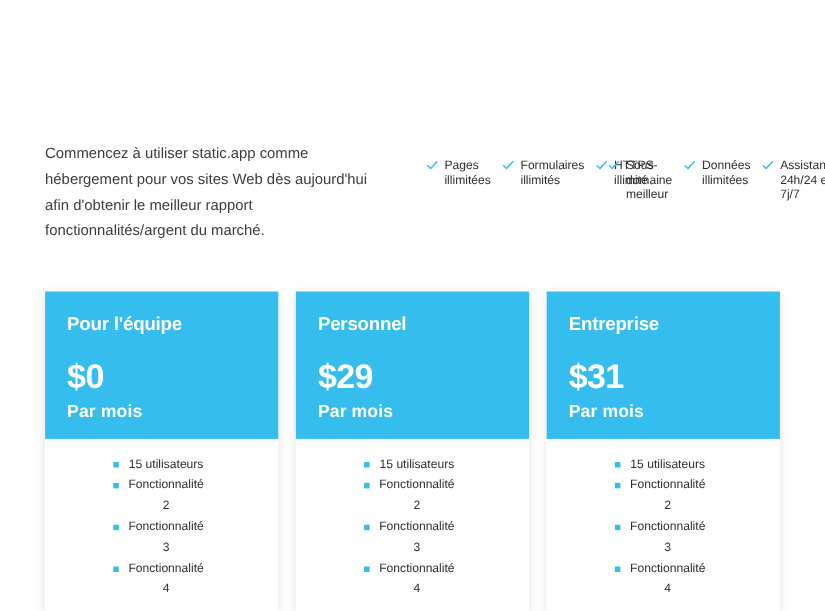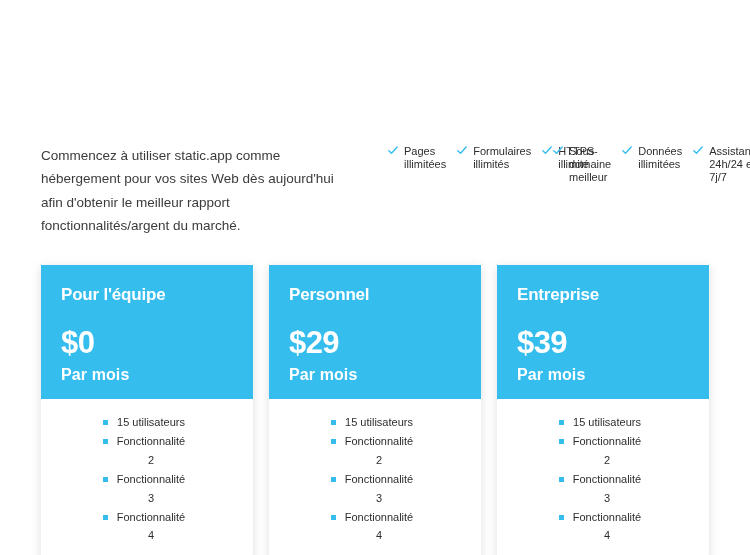--- a/index.html
+++ b/index.html
@@ -34,21 +34,21 @@
     letter-spacing: -0.4px;
     color: #1b1b1b;
     margin: 0;
     white-space: pre-line;
   }
 
   
   .intro-text {
     position: absolute;
     left: 41px;
-    top: 144px;
+    top: 128px;
     width: 310px;
     font-size: 13.5px;
     line-height: 1.74;
     color: #3b3b3b;
     margin: 0;
   }
 
   
   .features {
     position: absolute;
@@ -258,21 +258,21 @@
           <li><span class="sq-bullet"></span><span>Fonctionnalité 2</span></li>
           <li><span class="sq-bullet"></span><span>Fonctionnalité 3</span></li>
           <li><span class="sq-bullet"></span><span>Fonctionnalité 4</span></li>
         </ul>
       </div>
     </div>
 
     <div class="card">
       <div class="card-header">
         <p class="plan-name">Entreprise</p>
-        <p class="plan-price">$39</p>
+        <p class="plan-price">$31</p>
         <p class="plan-period">Par mois</p>
       </div>
       <div class="card-body">
         <ul class="feature-list">
           <li><span class="sq-bullet"></span><span>15 utilisateurs</span></li>
           <li><span class="sq-bullet"></span><span>Fonctionnalité 2</span></li>
           <li><span class="sq-bullet"></span><span>Fonctionnalité 3</span></li>
           <li><span class="sq-bullet"></span><span>Fonctionnalité 4</span></li>
         </ul>
       </div>

